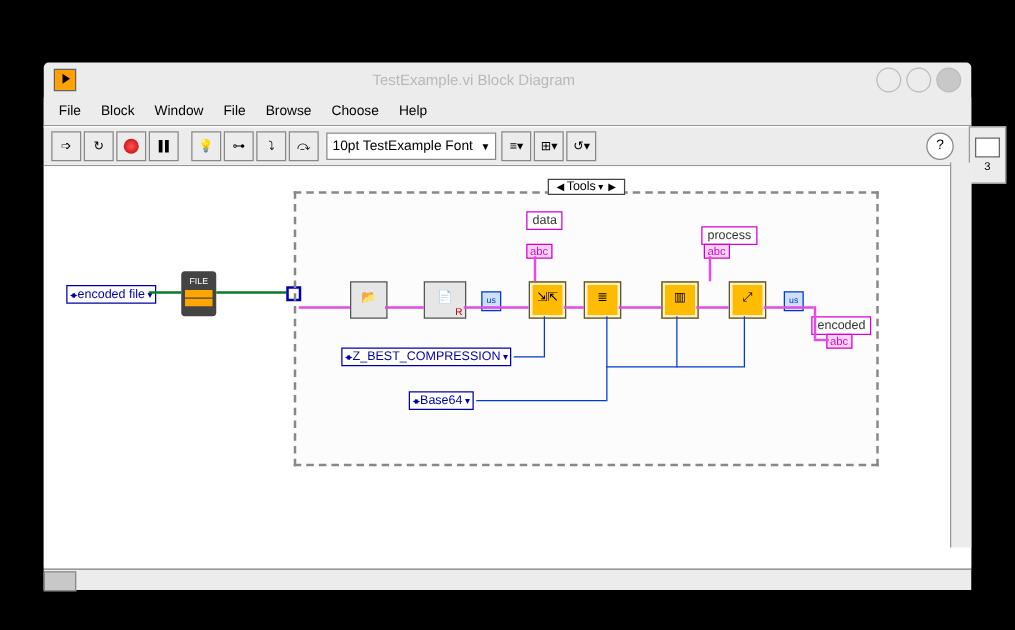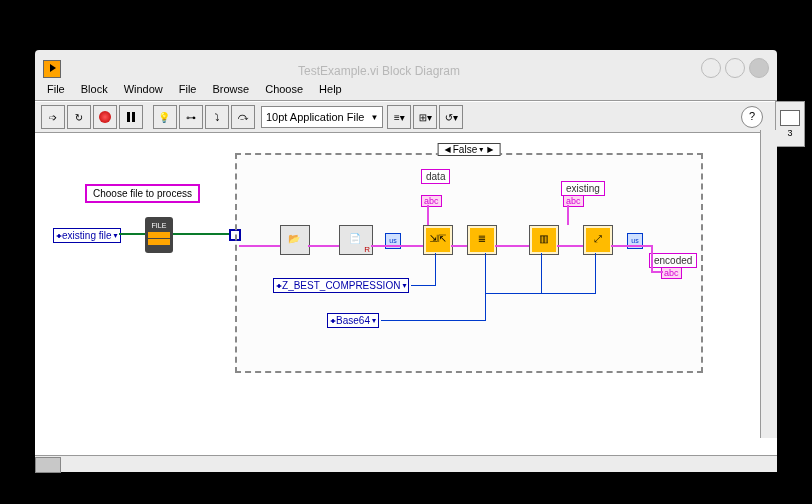--- a/index.html
+++ b/index.html
@@ -1,17 +1,17 @@
 <!DOCTYPE html>
 <html><head>
 <meta charset="utf-8">
 <style>
 body{margin:0;background:#000;font-family:Arial,sans-serif;font-size:11px;color:#000;overflow:hidden}
 .window{position:absolute;left:35px;top:50px;width:742px;height:404px;background:#ececec;border-radius:4px 4px 0 0}
-.titlebar{height:28px;display:flex;align-items:flex-end;padding:0 8px}
+.titlebar{height:28px;display:flex;align-items:center;padding:0 8px}
 .app-icon{width:16px;height:16px;background:linear-gradient(#ff9e00,#ffa500);border:1px solid #666;position:relative}
 .app-icon::after{content:"";position:absolute;left:6px;top:3px;width:0;height:0;border-left:6px solid #000;border-top:4px solid transparent;border-bottom:4px solid transparent}
 .title{flex:1;text-align:center;color:#b8b8b8;font-size:12px}
 .winbtn{width:18px;height:18px;margin-left:4px;border-radius:50%;border:1px solid #bbb}
 .close{background:#c8c8c8}
 .menubar{height:22px;background:#ececec;display:flex;align-items:center;padding:0 4px;border-bottom:1px solid #999}
 .menu-item{padding:2px 8px;cursor:pointer}
 .toolbar{height:30px;background:#ececec;border-bottom:1px solid #999;border-top:1px solid #fff;display:flex;align-items:center;padding:0 6px;position:relative}
 .tbtn{width:22px;height:22px;border:1px solid #888;background:#ececec;margin-right:2px;display:flex;align-items:center;justify-content:center;font-size:10px}
 .record{width:12px;height:12px;background:radial-gradient(#f55,#b00);border-radius:50%}
@@ -96,21 +96,21 @@
     <div class="tbtn">
         <span>⊶</span>
       </div>
     <div class="tbtn">
         <span>⤵</span>
       </div>
     <div class="tbtn">
         <span>⤼</span>
       </div>
     <div class="font-box">
-      <span>10pt Application File</span>
+      <span>10pt TestExample Font</span>
       <span class="arrow">▼</span>
     </div>
     <div class="tbtn">
         <span>≡▾</span>
       </div>
     <div class="tbtn">
         <span>⊞▾</span>
       </div>
     <div class="tbtn">
         <span>↺▾</span>
@@ -118,48 +118,47 @@
     <div class="help">?</div>
     <div class="right-tool">
       <div class="icn"></div>
       <div class="num">3</div>
     </div>
   </div>
 
   <div class="canvas-wrap">
     <div class="canvas">
 
-      <div class="free-comment" style="left:50px;top:51px">Choose file to process</div>
       <div class="const-enum" style="left:18px;top:95px">
         <span class="carets">◂▸</span>
-        <span>existing file</span>
+        <span>encoded file</span>
         <span class="dn">▾</span>
       </div>
       <div class="file-node" style="left:110px;top:84px">
         <div>FILE</div>
         <div class="slot"></div>
         <div class="slot"></div>
       </div>
 
       <div class="wire" style="left:84px;top:100px;width:26px"></div>
       <div class="wire" style="left:138px;top:100px;width:60px"></div>
       <div class="term" style="left:194px;top:96px"></div>
 
       <div class="case" style="left:200px;top:20px;width:464px;height:216px">
         <div class="case-sel">
           <span class="tri">◀</span>
-          <span>False</span>
+          <span>Tools</span>
           <span class="tri">▾</span>
           <span class="tri">▶</span>
         </div>
       </div>
 
       <div class="label m" style="left:386px;top:36px">data</div>
       <div class="abc" style="left:386px;top:62px">abc</div>
-      <div class="label m" style="left:526px;top:48px">existing</div>
+      <div class="label m" style="left:526px;top:48px">process</div>
       <div class="abc" style="left:528px;top:62px">abc</div>
       <div class="label m" style="left:614px;top:120px">encoded</div>
       <div class="abc" style="left:626px;top:134px">abc</div>
 
       <div class="node gray" style="left:245px;top:92px">
           <span class="tiny-ico">📂</span>
         </div>
       <div class="node gray" style="left:304px;top:92px;width:32px">
           <span class="tiny-ico">📄</span>
           <span style="position:absolute;right:2px;bottom:0;font-size:8px;color:#b00">R</span>

